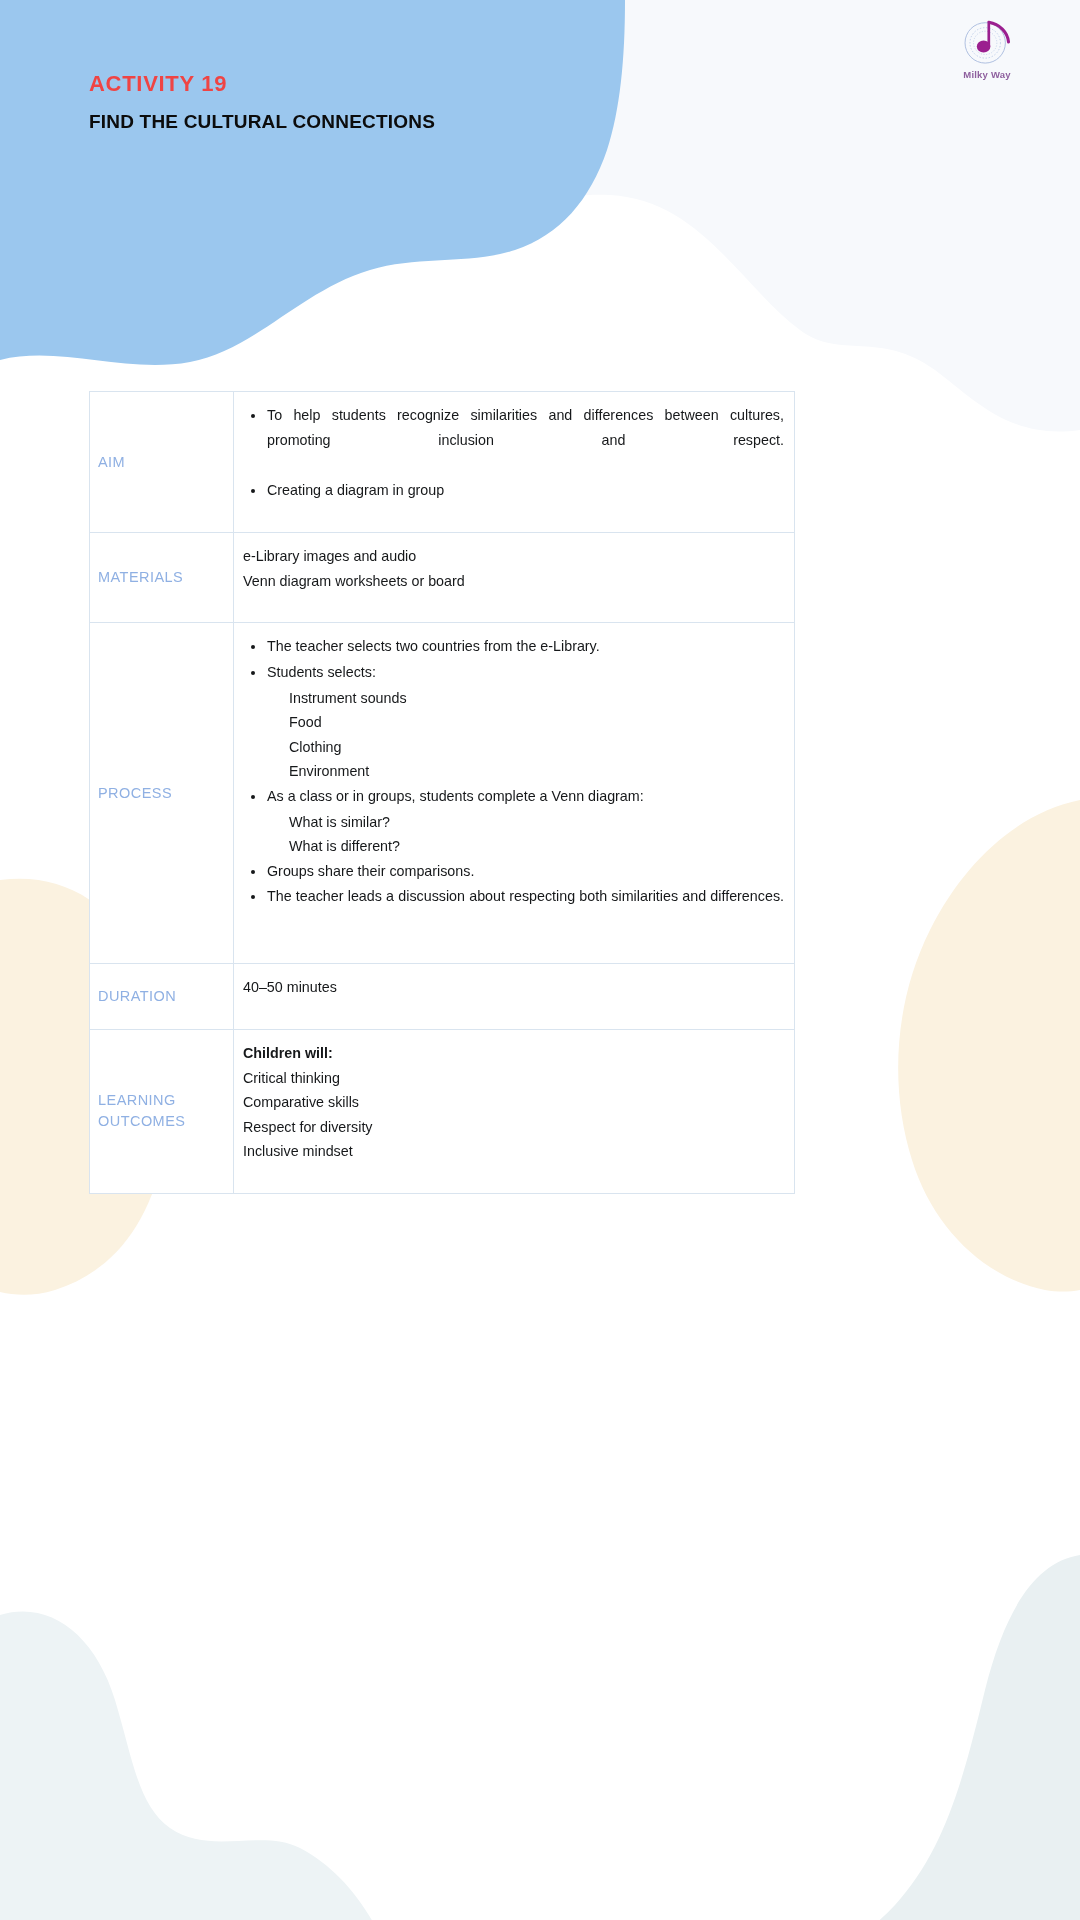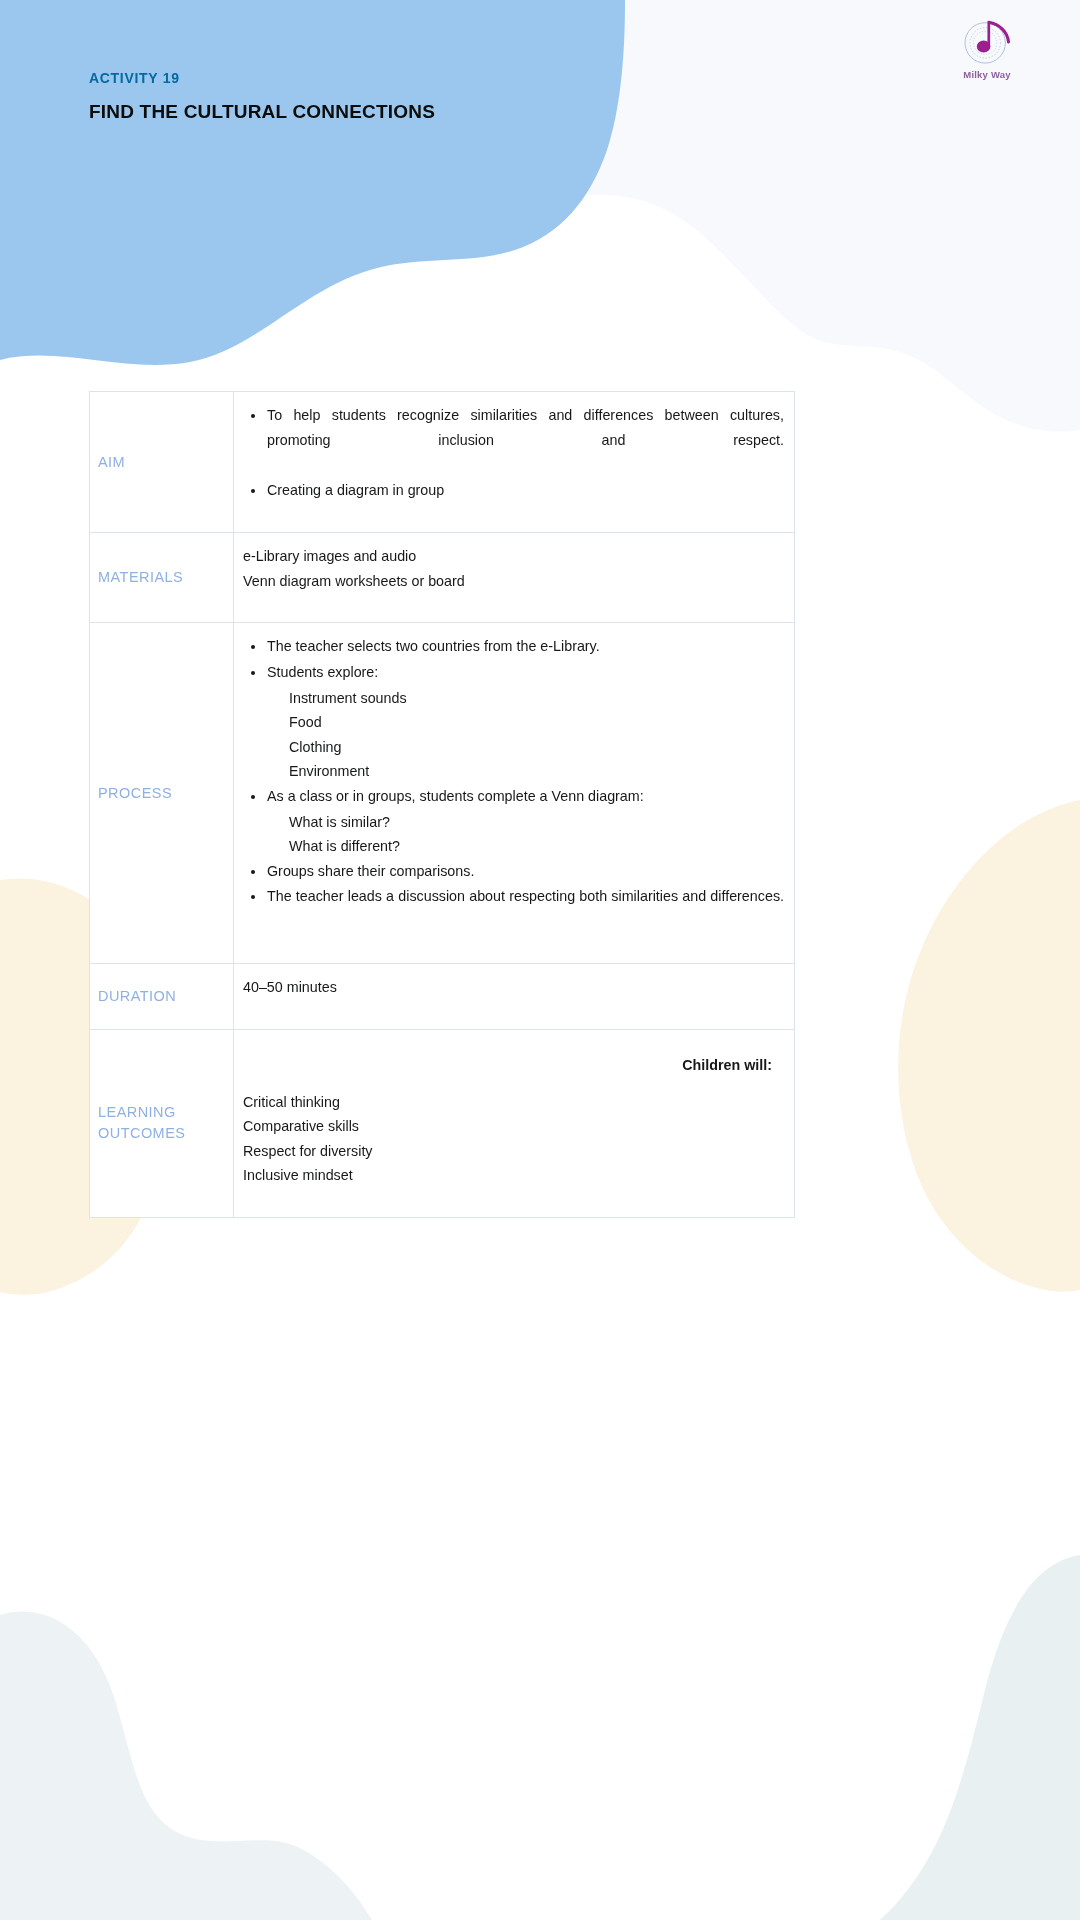--- a/index.html
+++ b/index.html
@@ -14,24 +14,24 @@
   
   .bg-layer { position:absolute; inset:0; width:1080px; height:1920px; pointer-events:none; }
 
   
   .header-block {
     position:absolute;
     left:89px; top:70px;
     z-index:5;
   }
   .activity-kicker {
-    font-size:14px;
+    font-size:22px;
     letter-spacing:0.7px;
     font-weight:600;
-    color:#0369a1;
+    color:#ef4444;
     line-height:1.25;
     white-space:nowrap;
   }
   .activity-title {
     font-size:19px;
     letter-spacing:0.2px;
     font-weight:700;
     color:#0c0c0c;
     line-height:1.3;
     margin-top:12px;
@@ -102,21 +102,21 @@
     left:8px; top:11px;
     width:4px; height:4px;
     border-radius:50%;
     background:#16181a;
   }
   li.justify > .txt { text-align:justify; display:block; }
   li.justify > .txt::after { content:""; display:inline-block; width:100%; }
 
   .sub-line { padding-left:46px; margin:0; }
   .plain-line { margin:0; }
-  .strong-line { font-weight:700; margin:12px;text-align:right; }
+  .strong-line { font-weight:700; margin:0; }
 </style>
 </head>
 <body>
 
 <div class="page">
 
   <svg class="bg-layer" viewBox="0 0 1080 1920" preserveAspectRatio="none" xmlns="http://www.w3.org/2000/svg">
 
     <path d="M0,0 H1080 V430 C1010,440 975,400 935,370 C880,330 840,360 800,330
              C740,285 700,200 610,195 C520,190 470,250 400,250
@@ -178,21 +178,21 @@
                 <div class="plain-line">e-Library images and audio</div>
                 <div class="plain-line">Venn diagram worksheets or board</div>
               </ul>
             </td>
           </tr>
           <tr>
             <td class="label-cell">PROCESS</td>
             <td class="content-cell">
               <ul class="bullets">
                 <li><span class="txt">The teacher selects two countries from the e-Library.</span></li>
-                <li><span class="txt">Students explore:</span></li>
+                <li><span class="txt">Students selects:</span></li>
                 <div class="sub-line">Instrument sounds</div>
                 <div class="sub-line">Food</div>
                 <div class="sub-line">Clothing</div>
                 <div class="sub-line">Environment</div>
                 <li><span class="txt">As a class or in groups, students complete a Venn diagram:</span></li>
                 <div class="sub-line">What is similar?</div>
                 <div class="sub-line">What is different?</div>
                 <li><span class="txt">Groups share their comparisons.</span></li>
                 <li class="justify">
                   <span class="txt">The teacher leads a discussion about respecting both similarities and differences.</span>

